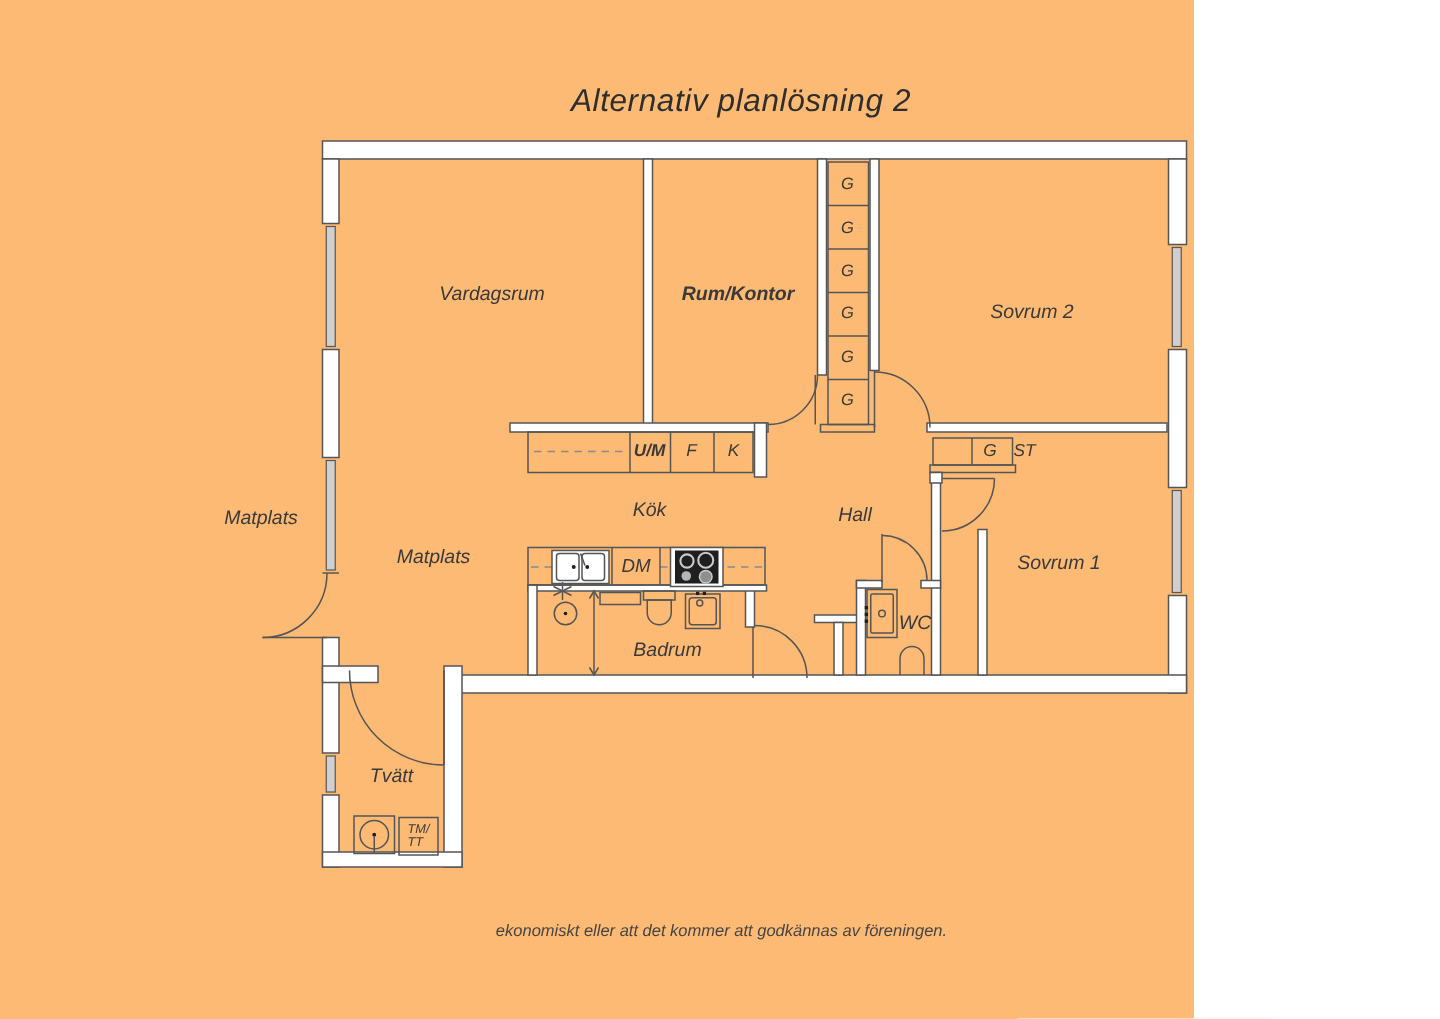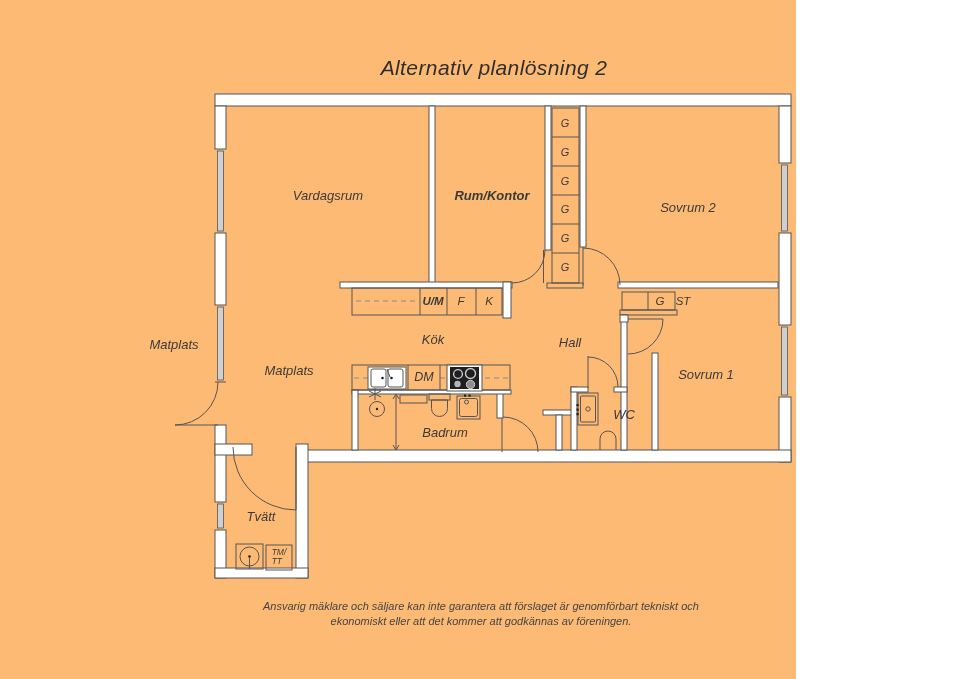--- a/index.html
+++ b/index.html
@@ -204,35 +204,34 @@
 
   <div class="lbl room" style="left:328px;top:196px;">Vardagsrum</div>
   <div class="lbl room" style="left:492px;top:196px;font-weight:bold;">Rum/Kontor</div>
   <div class="lbl room" style="left:688px;top:208px;">Sovrum 2</div>
   <div class="lbl room" style="left:706px;top:375px;">Sovrum 1</div>
   <div class="lbl room" style="left:433px;top:340px;">Kök</div>
   <div class="lbl room" style="left:570px;top:343px;">Hall</div>
   <div class="lbl room" style="left:289px;top:371px;">Matplats</div>
   <div class="lbl room" style="left:174px;top:345px;">Matplats</div>
   <div class="lbl room" style="left:445px;top:433px;">Badrum</div>
-  <div class="lbl room" style="left:624px;top:415px;">WC</div>
+  <div class="lbl room" style="left:610px;top:415px;">WC</div>
   <div class="lbl room" style="left:261px;top:517px;">Tvätt</div>
 
   <div class="lbl small" style="left:433px;top:301px;font-weight:bold;">U/M</div>
   <div class="lbl small" style="left:461px;top:301px;">F</div>
   <div class="lbl small" style="left:489px;top:301px;">K</div>
   <div class="lbl small" style="left:635px;top:301px;margin-left:48px;">ST</div>
   <div class="lbl small" style="left:660px;top:301px;">G</div>
   <div class="lbl small" style="left:424px;top:378px;font-size:12.5px;">DM</div>
   <div class="lbl tmtt" style="left:279px;top:557px;">TM/
 TT</div>
 
   <div class="lbl g" style="left:565px;top:124px;">G</div>
   <div class="lbl g" style="left:565px;top:153px;">G</div>
   <div class="lbl g" style="left:565px;top:182px;">G</div>
   <div class="lbl g" style="left:565px;top:210px;">G</div>
   <div class="lbl g" style="left:565px;top:239px;">G</div>
   <div class="lbl g" style="left:565px;top:268px;">G</div>
 
-  <div class="disc" style="left:481px;top:606px;">Ansvarig mäklare och säljare kan inte garantera att förslaget är genomförbart tekniskt och</div>
   <div class="disc" style="left:481px;top:621px;">ekonomiskt eller att det kommer att godkännas av föreningen.</div>
 
 </div>
 
 </body></html>

